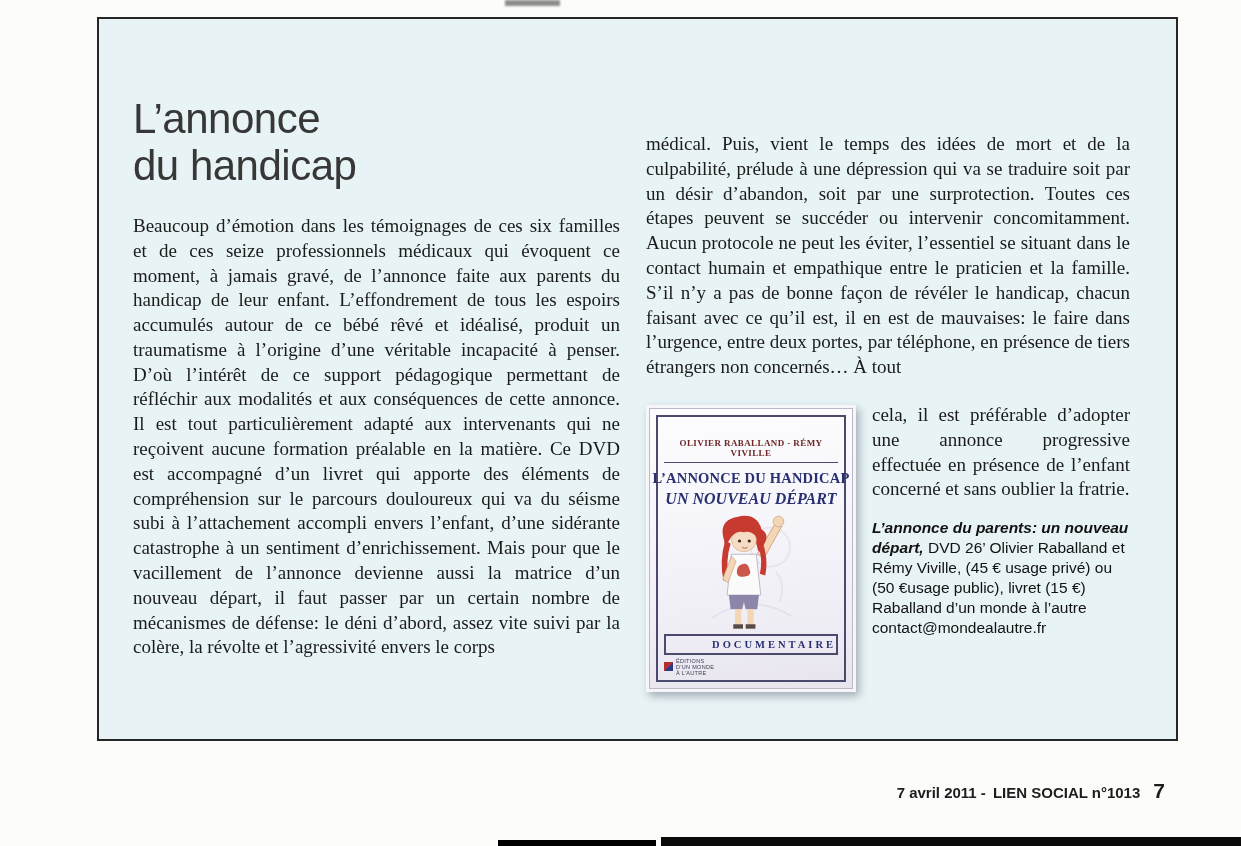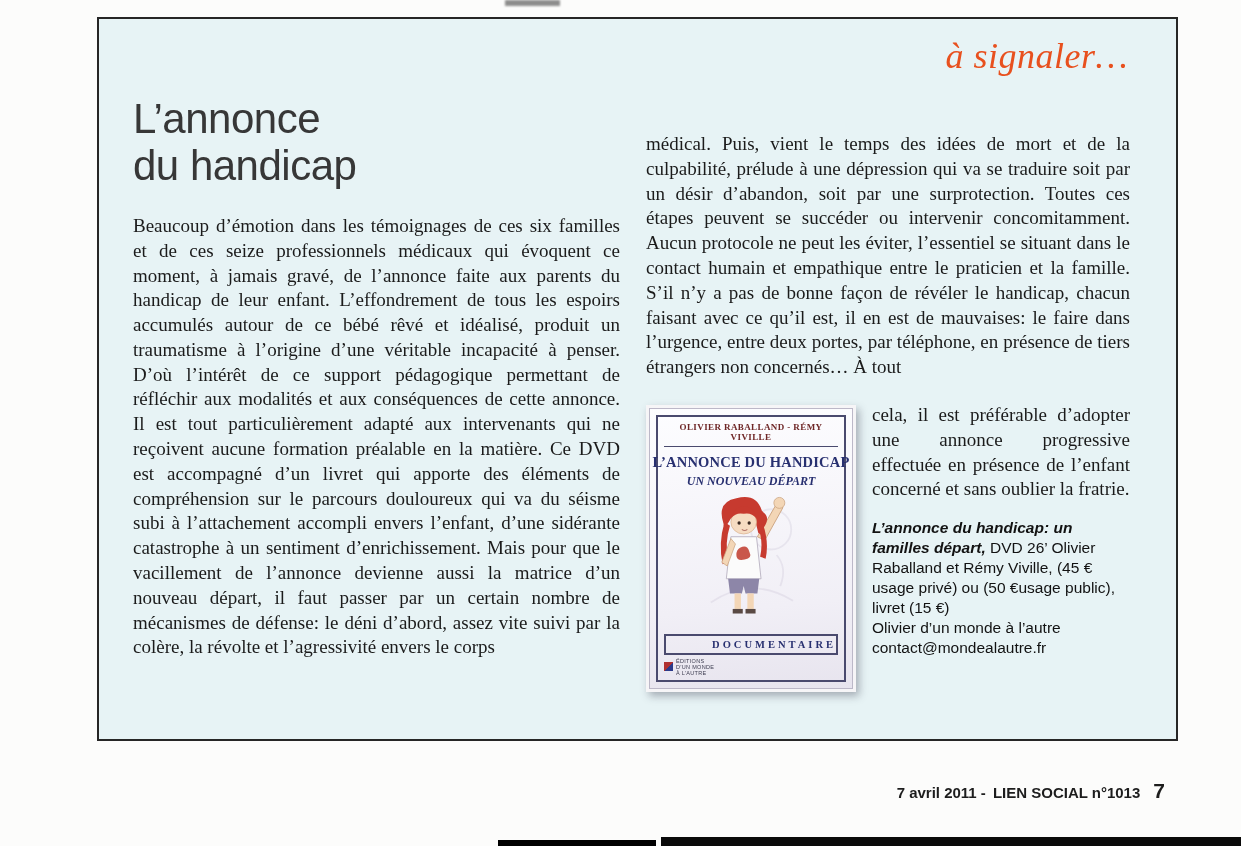--- a/index.html
+++ b/index.html
@@ -88,21 +88,21 @@
     box-sizing: border-box;
     position: relative;
   }
   .cover-inner {
     position: absolute;
     inset: 6px;
     border: 2px solid #4a4a6e;
     display: flex;
     flex-direction: column;
     align-items: center;
-    padding: 5px 6px 4px;
+    padding: 21px 6px 4px;
     box-sizing: border-box;
   }
   .cover-authors {
     width: 100%;
     text-align: center;
     font-family: "Liberation Serif", serif;
     font-weight: bold;
     font-size: 9px;
     letter-spacing: 0.4px;
     color: #6e2626;
@@ -116,21 +116,21 @@
     font-size: 14.5px;
     letter-spacing: 0.2px;
     color: #283070;
     white-space: nowrap;
   }
   .cover-subtitle {
     margin-top: 3px;
     font-family: "Liberation Serif", serif;
     font-style: italic;
     font-weight: bold;
-    font-size: 12px;
+    font-size: 16px;
     color: #283070;
   }
   .cover-illustration { margin-top: 2px; }
   .cover-genre {
     margin-top: auto;
     width: 100%;
     box-sizing: border-box;
     border: 2px solid #4a4a6e;
     text-align: right;
     font-family: "Liberation Serif", serif;
@@ -205,21 +205,20 @@
 <body>
 
 <div class="artifact ghost ghost-1"></div>
 <div class="artifact ghost ghost-2"></div>
 <div class="artifact ghost ghost-3"></div>
 <div class="artifact ghost ghost-4"></div>
 <div class="artifact smudge-top"></div>
 
 <div class="scan-page">
 
-  <div class="section-label">à signaler…</div>
 
   <div class="columns">
 
     <div class="col-left">
       <h1 class="article-title">
         <span>L’annonce</span>
         <span>du handicap</span>
       </h1>
       <p class="body-text">Beaucoup d’émotion dans les témoignages de ces six familles et de ces seize professionnels médicaux qui évoquent ce moment, à jamais gravé, de l’annonce faite aux parents du handicap de leur enfant. L’effondrement de tous les espoirs accumulés autour de ce bébé rêvé et idéalisé, produit un traumatisme à l’origine d’une véritable incapacité à penser. D’où l’intérêt de ce support pédagogique permettant de réfléchir aux modalités et aux conséquences de cette annonce. Il est tout particulièrement adapté aux intervenants qui ne reçoivent aucune formation préalable en la matière. Ce DVD est accompagné d’un livret qui apporte des éléments de compréhension sur le parcours douloureux qui va du séisme subi à l’attachement accompli envers l’enfant, d’une sidérante catastrophe à un sentiment d’enrichissement. Mais pour que le vacillement de l’annonce devienne aussi la matrice d’un nouveau départ, il faut passer par un certain nombre de mécanismes de défense: le déni d’abord, assez vite suivi par la colère, la révolte et l’agressivité envers le corps</p>
     </div>
@@ -271,22 +270,22 @@
                   <span>À L’AUTRE</span>
                 </span>
               </div>
             </div>
           </div>
         </div>
 
         <p class="body-text wrap-text">cela, il est préférable d’adopter une annonce progressive effectuée en présence de l’enfant concerné et sans oublier la fratrie.</p>
 
         <div class="media-caption">
-          <span class="caption-title">L’annonce du handicap: un familles départ,</span><span> DVD 26’ Olivier Raballand et Rémy Viville, (45 € usage privé) ou (50 €usage public), livret (15 €)</span>
-          <span class="caption-line">Olivier d’un monde à l’autre</span>
+          <span class="caption-title">L’annonce du parents: un nouveau départ,</span><span> DVD 26’ Olivier Raballand et Rémy Viville, (45 € usage privé) ou (50 €usage public), livret (15 €)</span>
+          <span class="caption-line">Raballand d’un monde à l’autre</span>
           <span class="caption-line">contact@mondealautre.fr</span>
         </div>
 
       </div>
     </div>
   </div>
 </div>
 
 <div class="page-footer">
   <span class="footer-date">7 avril 2011 -</span>

